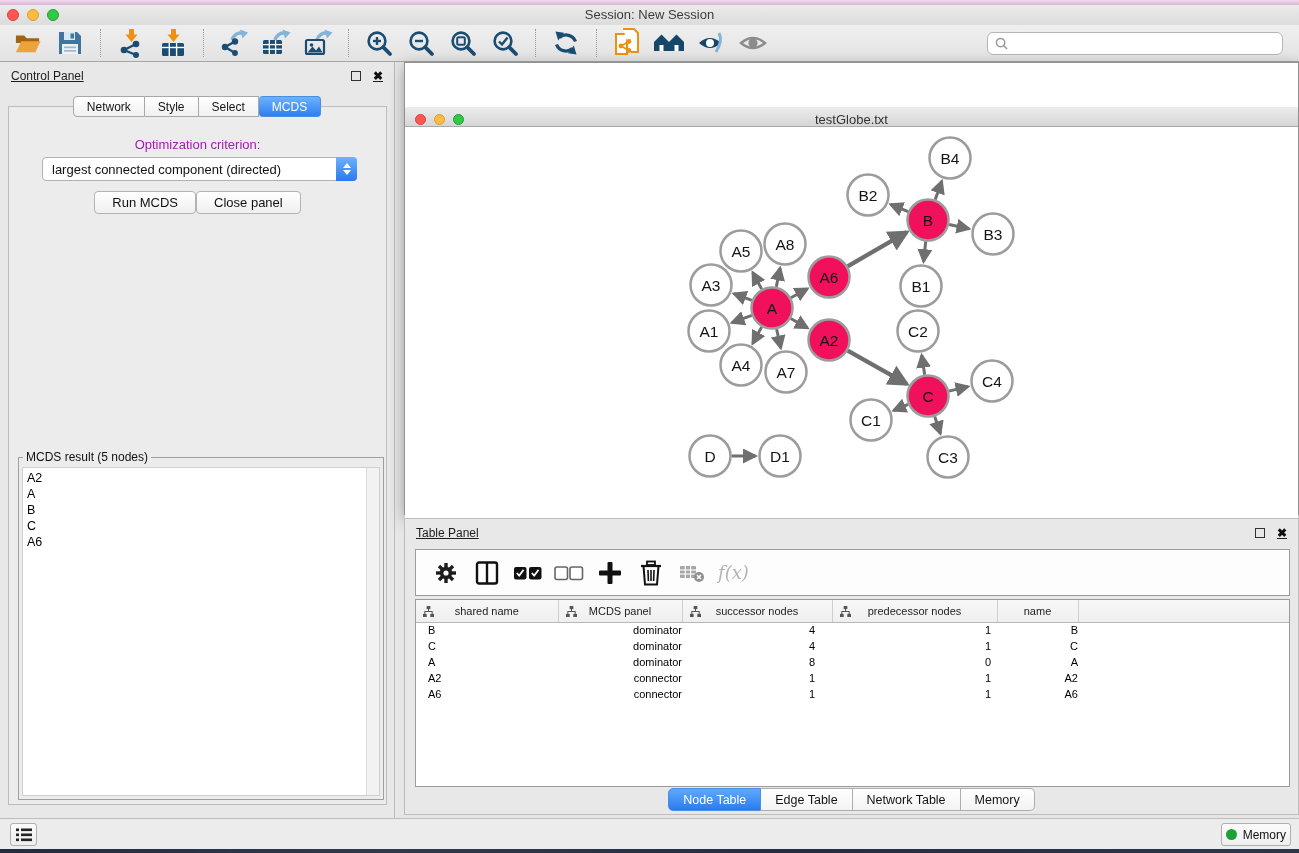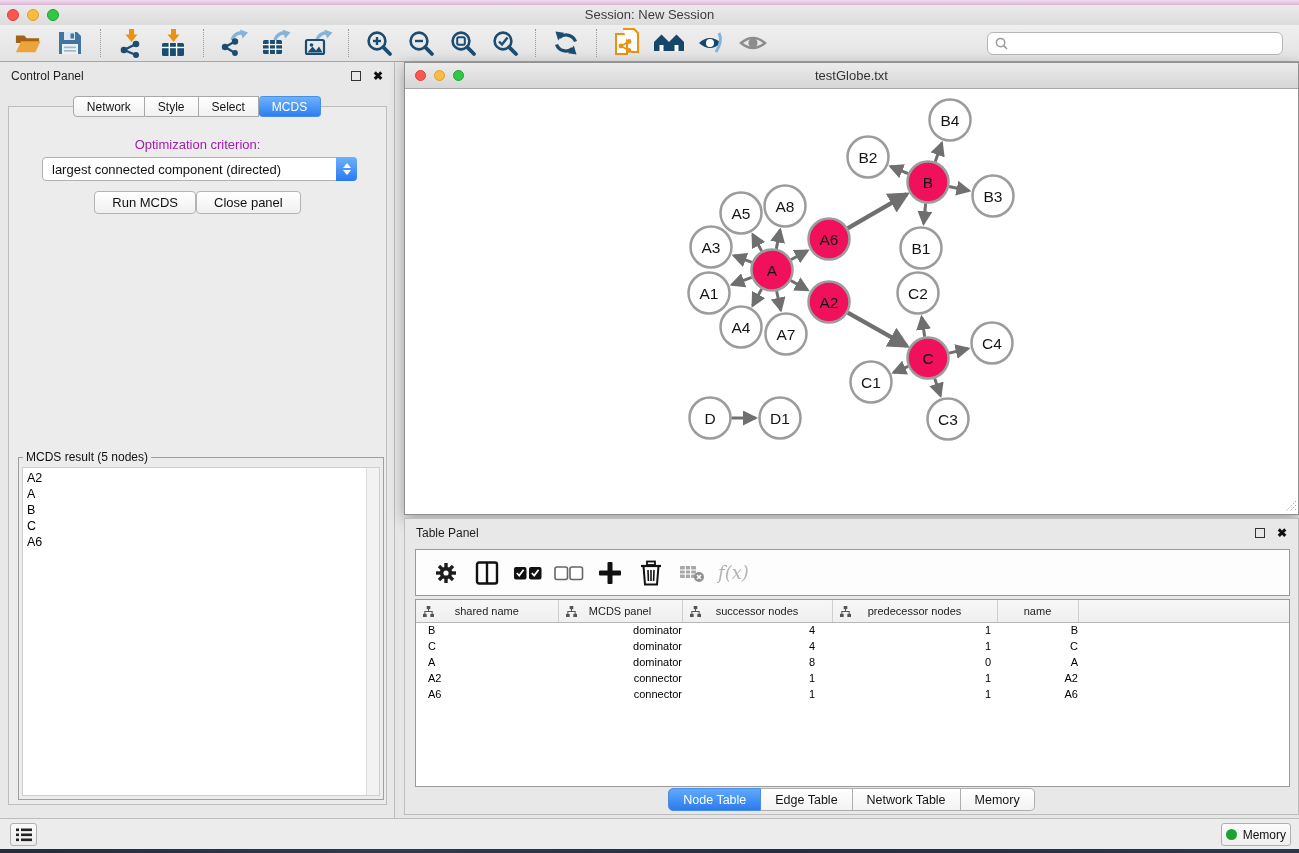--- a/index.html
+++ b/index.html
@@ -16,21 +16,21 @@
   .tl.green{background:#33c748;border:1px solid #1da32c;}
   .app-title{position:absolute;left:0;right:0;top:2px;text-align:center;font-size:13px;color:#3c3c3c;}
 
   .toolbar{position:absolute;left:0;top:25px;width:100%;height:37px;background:linear-gradient(#efefef,#e3e3e3);border-bottom:1px solid #a6a6a6;display:flex;align-items:center;padding:0 7px;}
   .tb-btn{width:42px;height:33px;display:flex;align-items:center;justify-content:center;background:none;border:none;cursor:default;flex:0 0 auto;}
   .tb-sep{width:1px;height:28px;border-left:1px dotted #9a9a9a;margin:0 9px;flex:0 0 auto;}
   .search-wrap{margin-left:auto;margin-right:9px;width:296px;height:23px;background:#fff;border:1px solid #b6b6b6;border-radius:6px;display:flex;align-items:center;padding:0 7px;gap:5px;}
   .search-wrap input{border:none;outline:none;flex:1;font-size:12px;font-family:"Liberation Sans",sans-serif;background:transparent;}
 
   
-  .panel-hdr{height:27px;display:flex;align-items:center;padding:0 11px;font-size:12px;color:#1d1d1d;}
+  .panel-hdr{height:27px;display:flex;align-items:center;padding:0 11px;font-size:12px;color:#1d1d1d;text-decoration:underline;}
   .hdr-icons{margin-left:auto;display:flex;gap:12px;align-items:center;}
   .float-ic{width:10px;height:10px;border:1.6px solid #333;background:transparent;}
   .close-ic{font-size:12px;font-weight:bold;color:#101010;line-height:10px;}
 
   
   .control-panel{position:absolute;left:0;top:62px;width:395px;height:756px;background:#e8e8e8;border-right:1px solid #bdbdbd;}
   .cp-tabs{position:absolute;left:0;top:34px;width:100%;display:flex;justify-content:center;z-index:3;}
   .cp-tab{height:21px;padding:0 13px;font-size:12px;background:linear-gradient(#ffffff,#f1f1f1);border:1px solid #a8a8a8;border-left:none;display:flex;align-items:center;color:#141414;cursor:default;}
   .cp-tab:first-child{border-left:1px solid #a8a8a8;border-radius:4px 0 0 4px;}
   .cp-tab:last-child{border-radius:0 4px 4px 0;}
@@ -45,21 +45,21 @@
   .btn-row{position:absolute;top:84px;left:0;right:0;display:flex;justify-content:center;}
   .mac-btn{height:23px;padding:0 17px;background:linear-gradient(#ffffff,#f0f0f0);border:1px solid #b3b3b3;border-radius:4px;font-size:13px;color:#111;font-family:"Liberation Sans",sans-serif;cursor:default;}
   .result-box{position:absolute;left:9px;top:350px;width:366px;height:343px;border:1px solid #9f9f9f;}
   .result-legend{position:absolute;top:-8px;left:4px;background:#ececec;padding:0 3px;font-size:12px;color:#111;}
   .result-list{position:absolute;left:3px;right:3px;top:9px;bottom:3px;background:#fff;border:1px solid #cfcfcf;overflow:hidden;}
   .result-scroll{position:absolute;right:0;top:0;bottom:0;width:13px;background:#f2f2f2;border-left:1px solid #ddd;}
   .result-item{font-size:12.5px;line-height:16px;padding-left:4px;color:#000;}
 
   
   .network-window{position:absolute;left:404px;top:62px;width:895px;height:453px;background:#fff;border:1px solid #909090;box-shadow:0 4px 14px rgba(0,0,0,.32);}
-  .nw-titlebar{position:relative;height:26px;background:linear-gradient(#ececec,#d6d6d6);border-bottom:1px solid #a8a8a8;}
+  .nw-titlebar{position:relative;height:20px;background:linear-gradient(#ececec,#d6d6d6);border-bottom:1px solid #a8a8a8;margin-top:44px;}
   .nw-title{position:absolute;left:0;right:0;top:5px;text-align:center;font-size:13px;color:#333;}
   .nw-canvas{position:relative;width:893px;height:424px;background:#fff;}
   .resize-grip{position:absolute;right:1px;bottom:1px;}
 
   
   .table-panel{position:absolute;left:404px;top:518px;width:895px;height:297px;background:#e8e8e8;border:1px solid #bdbdbd;}
   .tp-toolbar{position:absolute;left:10px;top:30px;width:875px;height:47px;background:#fdfdfd;border:1px solid #9a9a9a;display:flex;align-items:center;padding:0 9px;}
   .tp-btn{width:41px;height:38px;display:flex;align-items:center;justify-content:center;background:none;border:none;cursor:default;flex:0 0 auto;}
   .fx-label{font-family:"DejaVu Serif",serif;font-style:italic;font-size:18px;color:#b3b3b3;margin-left:6px;}
   .tp-table-box{position:absolute;left:10px;top:80px;width:875px;height:188px;background:#fff;border:1px solid #9a9a9a;overflow:hidden;}

